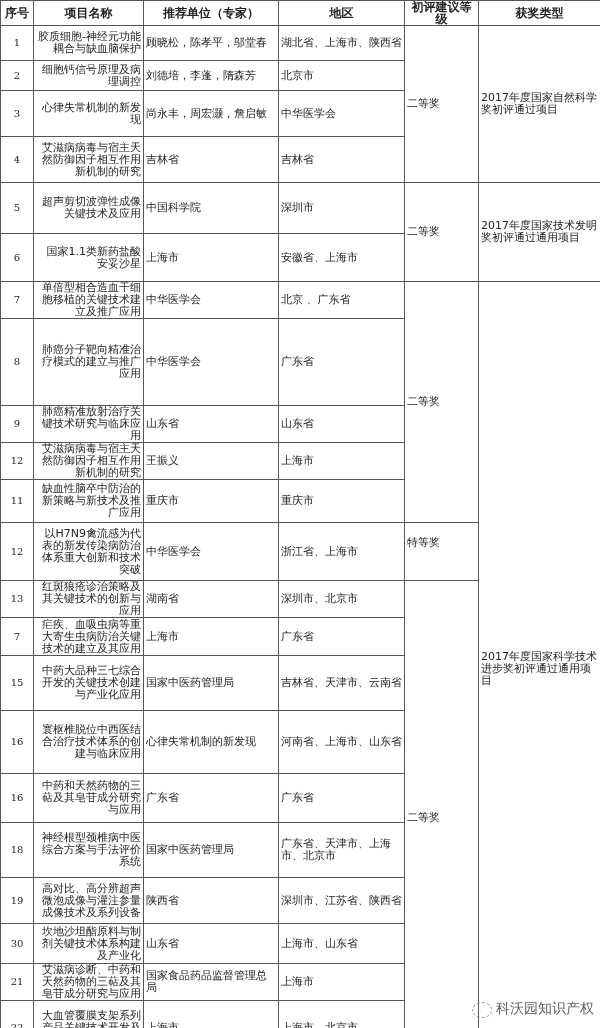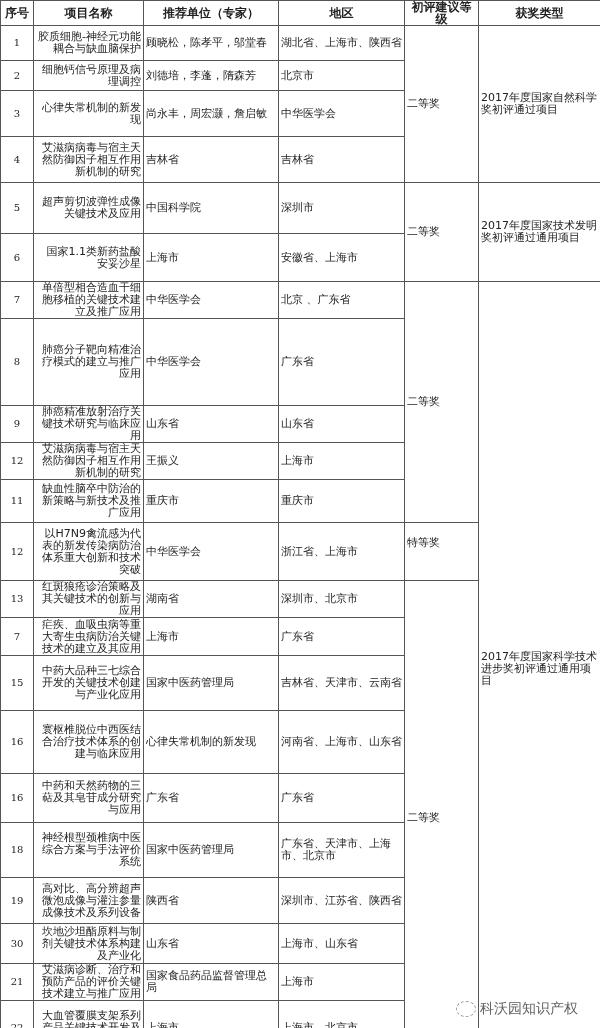--- a/index.html
+++ b/index.html
@@ -4,21 +4,21 @@
 <style>
   html, body { margin: 0; padding: 0; background: #ffffff; }
   body { width: 600px; height: 1028px; overflow: hidden; position: relative;
          font-family: "DejaVu Sans", "Liberation Sans", sans-serif; color: #222; }
   table { border-collapse: collapse; table-layout: fixed; width: 600px; position: absolute; left: 0; top: 0; }
   td, th { border: 1px solid #555; padding: 0 2px; font-size: 11px; line-height: 12px; vertical-align: middle; overflow: hidden; }
   th { font-weight: bold; font-size: 12px; height: 13px; font-family: "DejaVu Serif", "Liberation Serif", serif; }
   td.c { text-align: left; }
   td.l { text-align: right; }
   td.num { font-family: "DejaVu Serif", "Liberation Serif", serif; text-align: center; font-size: 10px; }
-  .wm { position: absolute; right: 22px; bottom: 10px; font-size: 14px; color: #444; display: flex; align-items: center; gap: 4px; opacity: 0.85; }
+  .wm { position: absolute; right: 6px; bottom: 10px; font-size: 14px; color: #444; display: flex; align-items: flex-end; gap: 4px; opacity: 0.85; }
   .wm-icon { width: 18px; height: 14px; border: 1px dashed #888; border-radius: 50%; display: inline-block; }
 </style>
 </head>
 <body>
 
 <table>
   <colgroup>
     <col style="width:33px">
       <col style="width:110px">
       <col style="width:135px">
@@ -160,21 +160,21 @@
       <td class="c">深圳市、江苏省、陕西省</td>
     </tr>
     <tr style="height:40px">
       <td class="num">30</td>
       <td class="l">坎地沙坦酯原料与制剂关键技术体系构建及产业化</td>
       <td class="c">山东省</td>
       <td class="c">上海市、山东省</td>
     </tr>
     <tr style="height:34px">
       <td class="num">21</td>
-      <td class="l">艾滋病诊断、治疗和预防产品的评价关键技术建立与推广应用</td>
+      <td class="l">艾滋病诊断、中药和天然药物的三萜及其皂苷成分研究与应用</td>
       <td class="c">国家食品药品监督管理总局</td>
       <td class="c">上海市</td>
     </tr>
     <tr style="height:55px">
       <td class="num">22</td>
       <td class="l">大血管覆膜支架系列产品关键技术开发及大规模产业化</td>
       <td class="c">上海市</td>
       <td class="c">上海市、北京市</td>
     </tr>
   </tbody>

